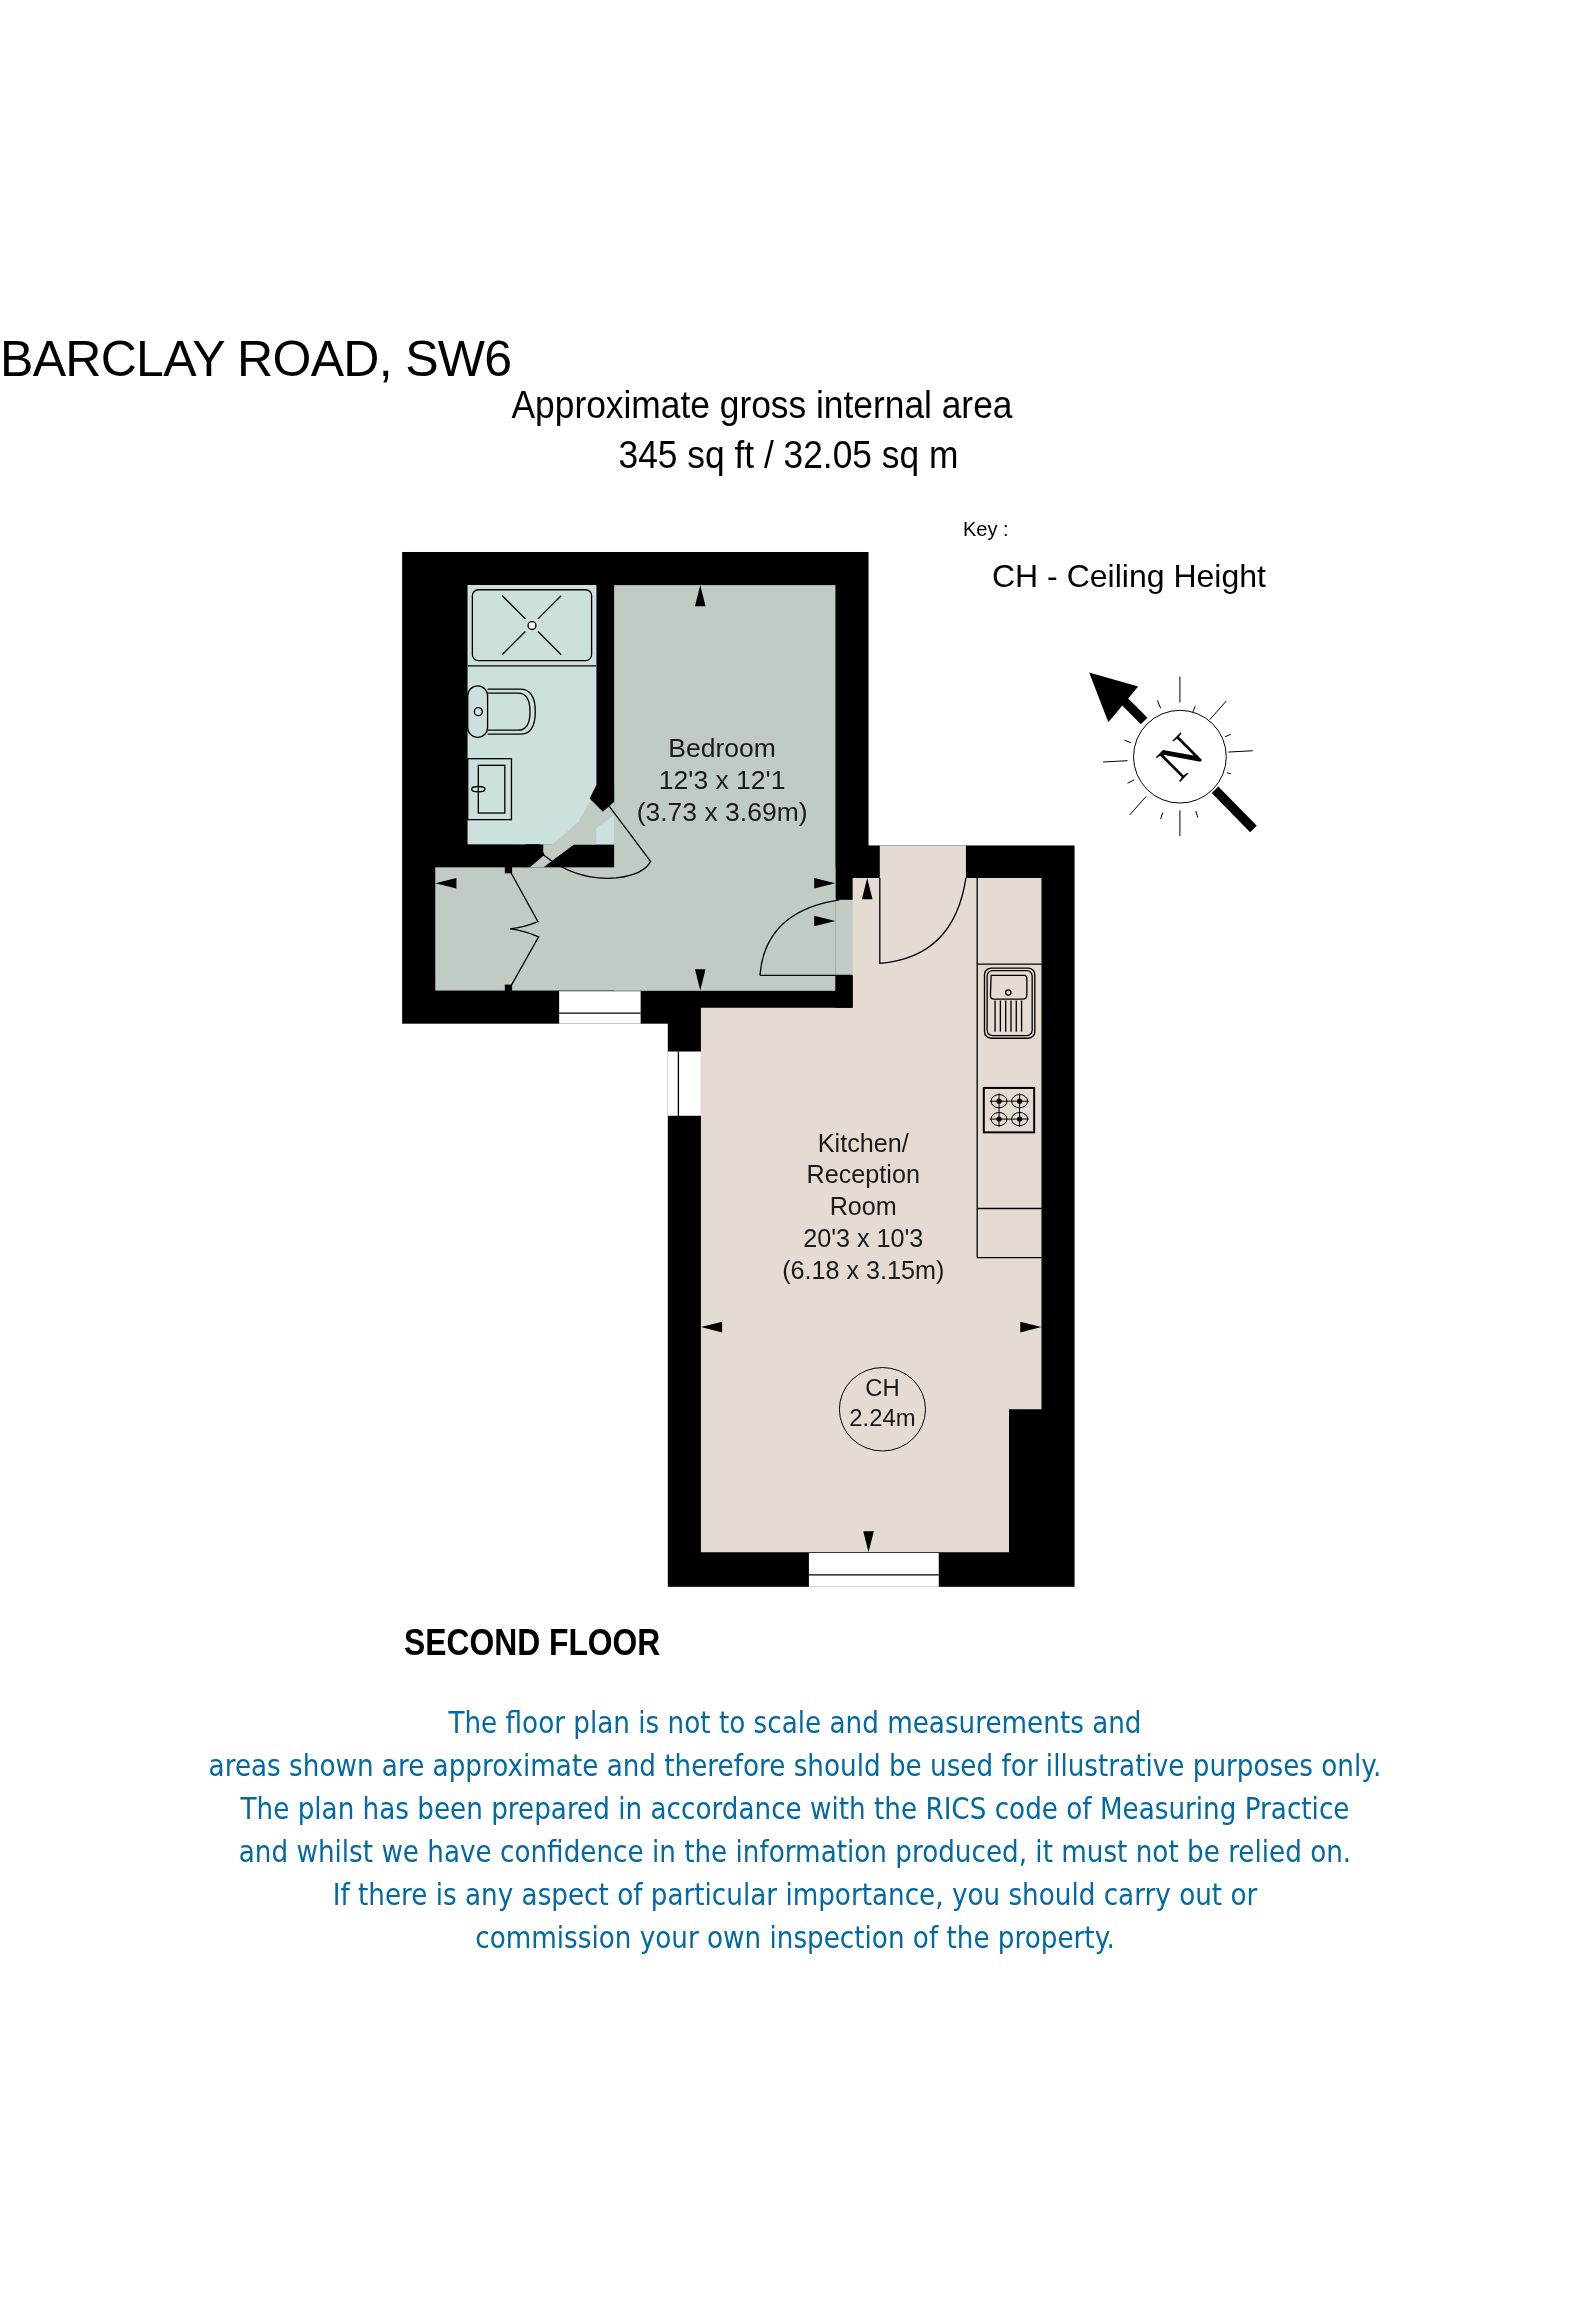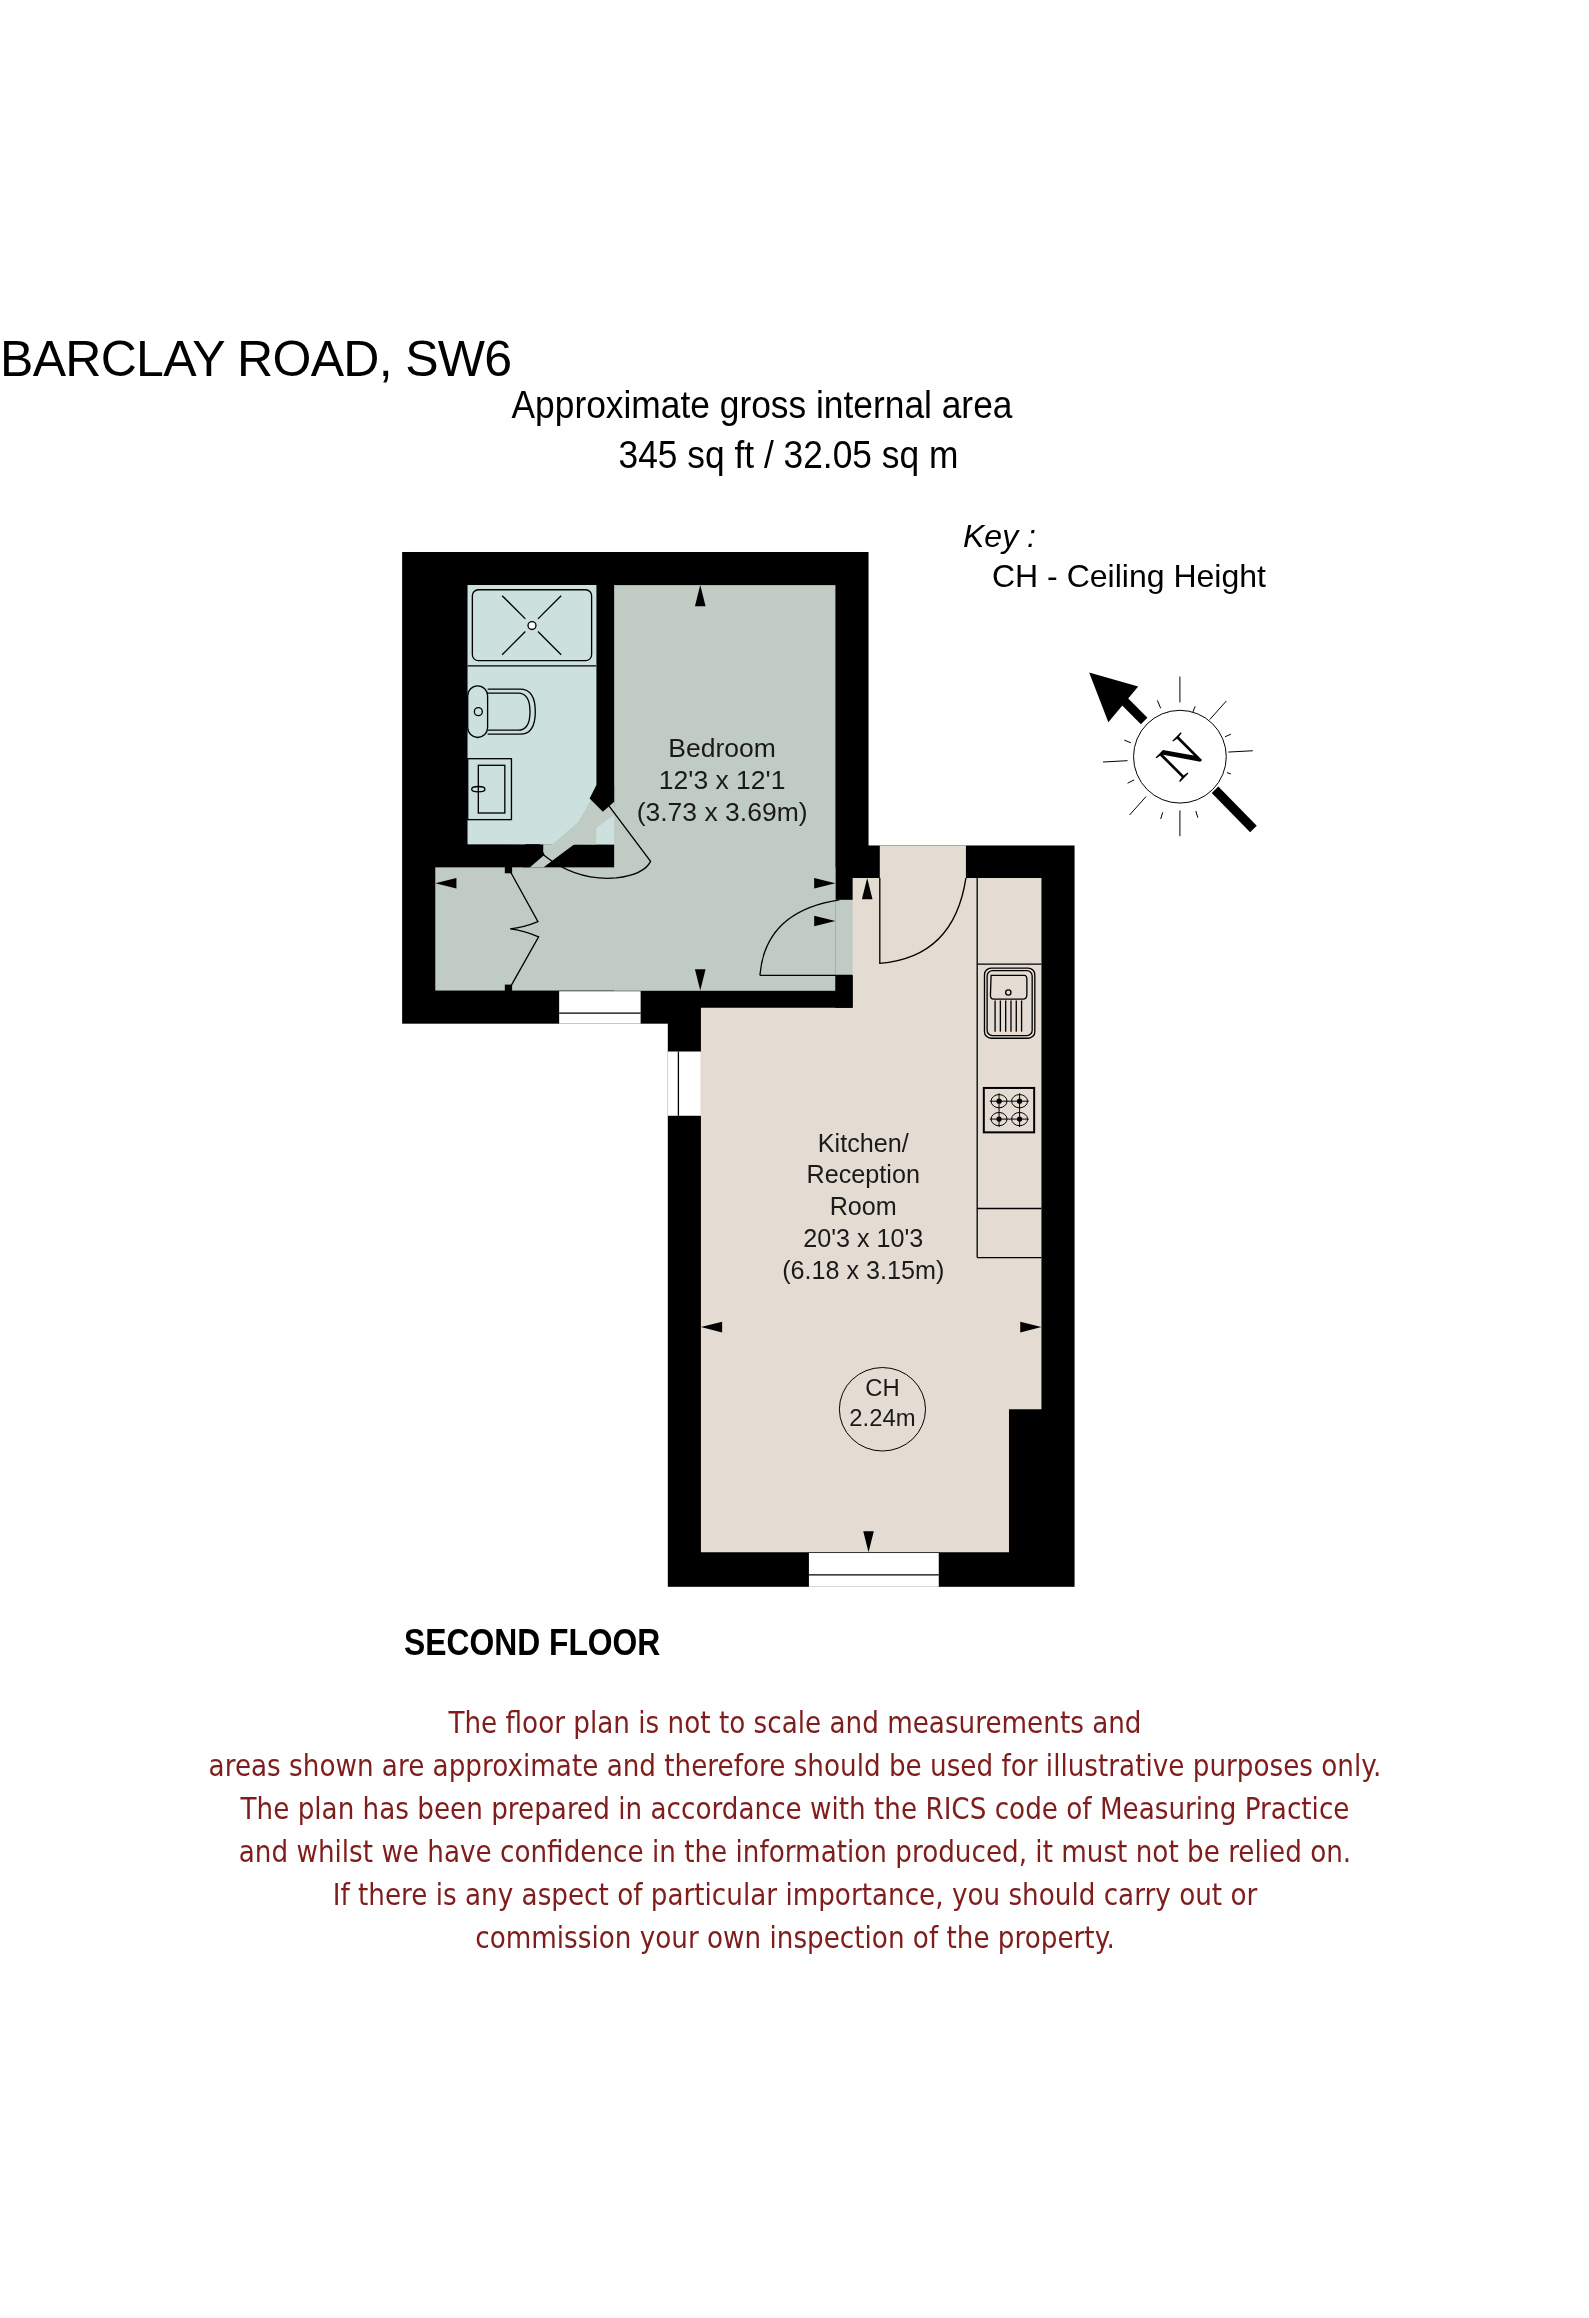--- a/index.html
+++ b/index.html
@@ -1,24 +1,24 @@
 <!DOCTYPE html>
 <html style="font-size:10.6px"><head>
 <meta charset="utf-8">
 <style>
   html, body { margin: 0; padding: 0; background: #ffffff; }
   body { width: 1590px; height: 2319px; position: relative; overflow: hidden; }
   .txt { position: absolute; color: #000; font-family: "Liberation Sans", sans-serif; white-space: nowrap; }
   .title { left: 0; width: 1583px; top: 330px; font-size: 50px; letter-spacing: -0.7px; }
   .subtitle { left: 0; width: 1524px; text-align: center; top: 384px; font-size: 38px; transform: scaleX(0.93); transform-origin: 762px 0; }
   .area { left: 0; width: 1577px; text-align: center; top: 434px; font-size: 38px; transform: scaleX(0.93); transform-origin: 788px 0; }
-  .key-head { left: 963px; top: 518px; font-size: 32px; font-style: italic; }
+  .key-head { left: 963px; top: 518px; font-size: 20px; }
   .key-item { left: 992px; top: 558px; font-size: 32px; }
   .floor-label { left: 404px; top: 1622px; font-size: 37px; font-weight: bold; transform: scaleX(0.86); transform-origin: 0 0; }
-  .disclaimer { position: absolute; left: 0; width: 1590px; top: 1701px; text-align: center; font-family: "DejaVu Sans", sans-serif; font-size: 30.5px; line-height: 43px; color: #7f1d1d; }
+  .disclaimer { position: absolute; left: 0; width: 1590px; top: 1701px; text-align: center; font-family: "DejaVu Sans", sans-serif; font-size: 30.5px; line-height: 43px; color: #0369a1; }
   .disclaimer div { transform: scaleX(0.86); }
   svg#plan { position: absolute; left: 0; top: 0; }
   .room-text { font-family: "Liberation Sans", sans-serif; fill: #1a1a1a; text-anchor: middle; }
 </style>
 </head>
 <body>
 
 <div class="txt title">BARCLAY ROAD, SW6</div>
 <div class="txt subtitle">Approximate gross internal area</div>
 <div class="txt area">345 sq ft  / 32.05 sq m</div>

